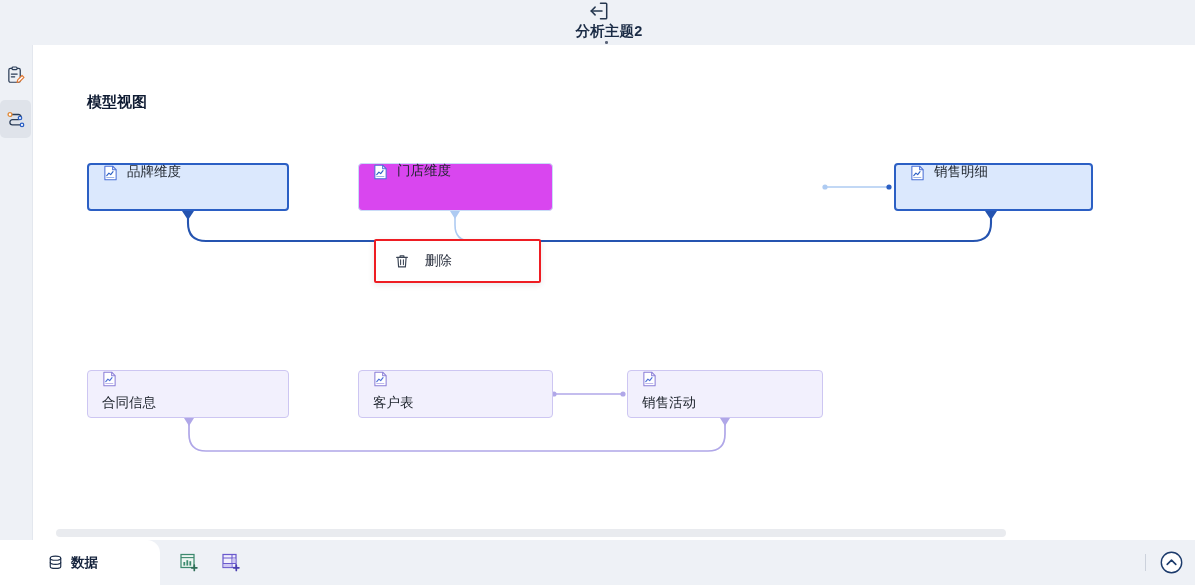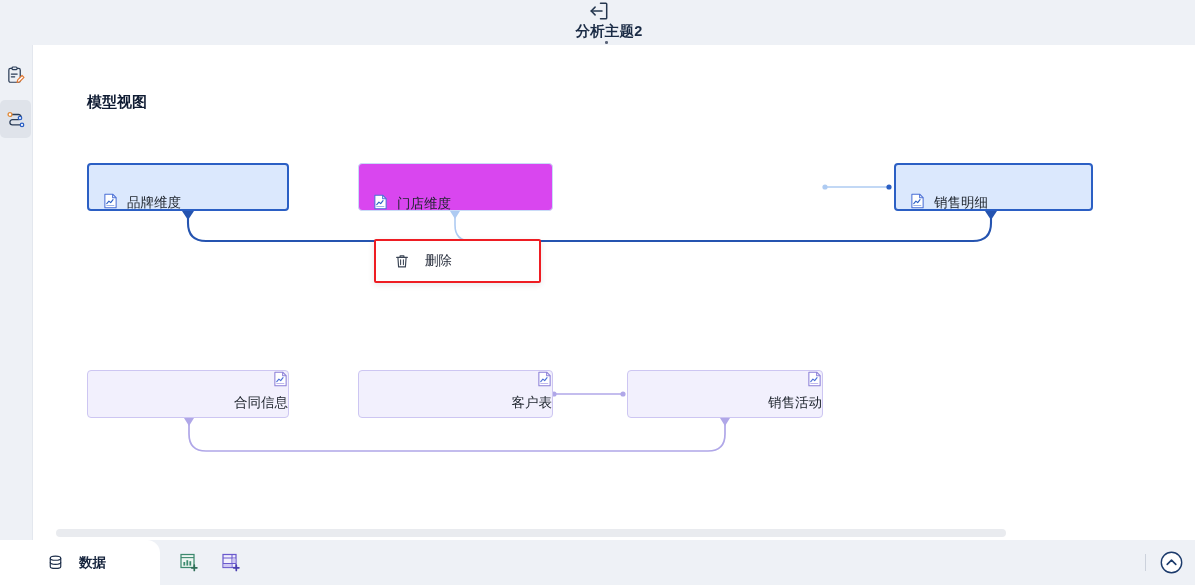--- a/index.html
+++ b/index.html
@@ -56,21 +56,21 @@
     position: absolute; left: 54px; top: 48px;
     font-size: 15px; font-weight: bold; color: #101c33;
   }
 
   
   .canvas { position: absolute; left: 0; top: 0; width: 1163px; height: 495px; }
   .edges { position: absolute; left: 0; top: 0; width: 1163px; height: 495px; }
 
   .node {
     position: absolute; height: 48px; border-radius: 4px;
-    display: flex; align-items: flex-end; padding-left: 14px; gap: 9px;
+    display: flex; align-items: flex-start; padding-left: 14px; gap: 9px;
     font-size: 13.5px; color: #20262f;
   }
   .node .nlabel { line-height: 1; }
   .node.blue        { background: #d946ef; border: 1px solid #cadcf7; }
   .node.blue-active { background: #dbe8fd; border: 2px solid #2b5fc4; }
   .node.purple      { background: #f2f0fd; border: 1px solid #cdc6f2; flex-direction: column; }
 
   .doc-icon { width: 15px; height: 16px; display: block; flex: none; }
 
   
@@ -90,21 +90,21 @@
   }
 
   
   .bottombar {
     position: absolute; left: 0; top: 540px; width: 1195px; height: 45px;
     background: #eef1f6;
   }
   .tab-data {
     position: absolute; left: 0; top: 0; width: 160px; height: 45px;
     background: #ffffff; border-top-right-radius: 13px;
-    display: flex; align-items: center; padding-left: 48px; gap: 16px;
+    display: flex; align-items: center; padding-left: 48px; gap: 8px;
   }
   .tab-data .tlabel { font-size: 13.5px; font-weight: bold; color: #15233c; }
   .db-icon { width: 15px; height: 16px; display: block; }
   .addbtns { position: absolute; left: 178px; top: 0; height: 45px; display: flex; align-items: center; gap: 20px; }
   .addbtn { width: 22px; height: 22px; display: flex; align-items: center; justify-content: center; }
   .bottom-right {
     position: absolute; right: 12px; top: 0; height: 45px; display: flex; align-items: center; gap: 14px;
   }
   .vdiv { width: 1px; height: 17px; background: #ccd2dc; }
   .collapse-btn { width: 23px; height: 23px; display: block; }

